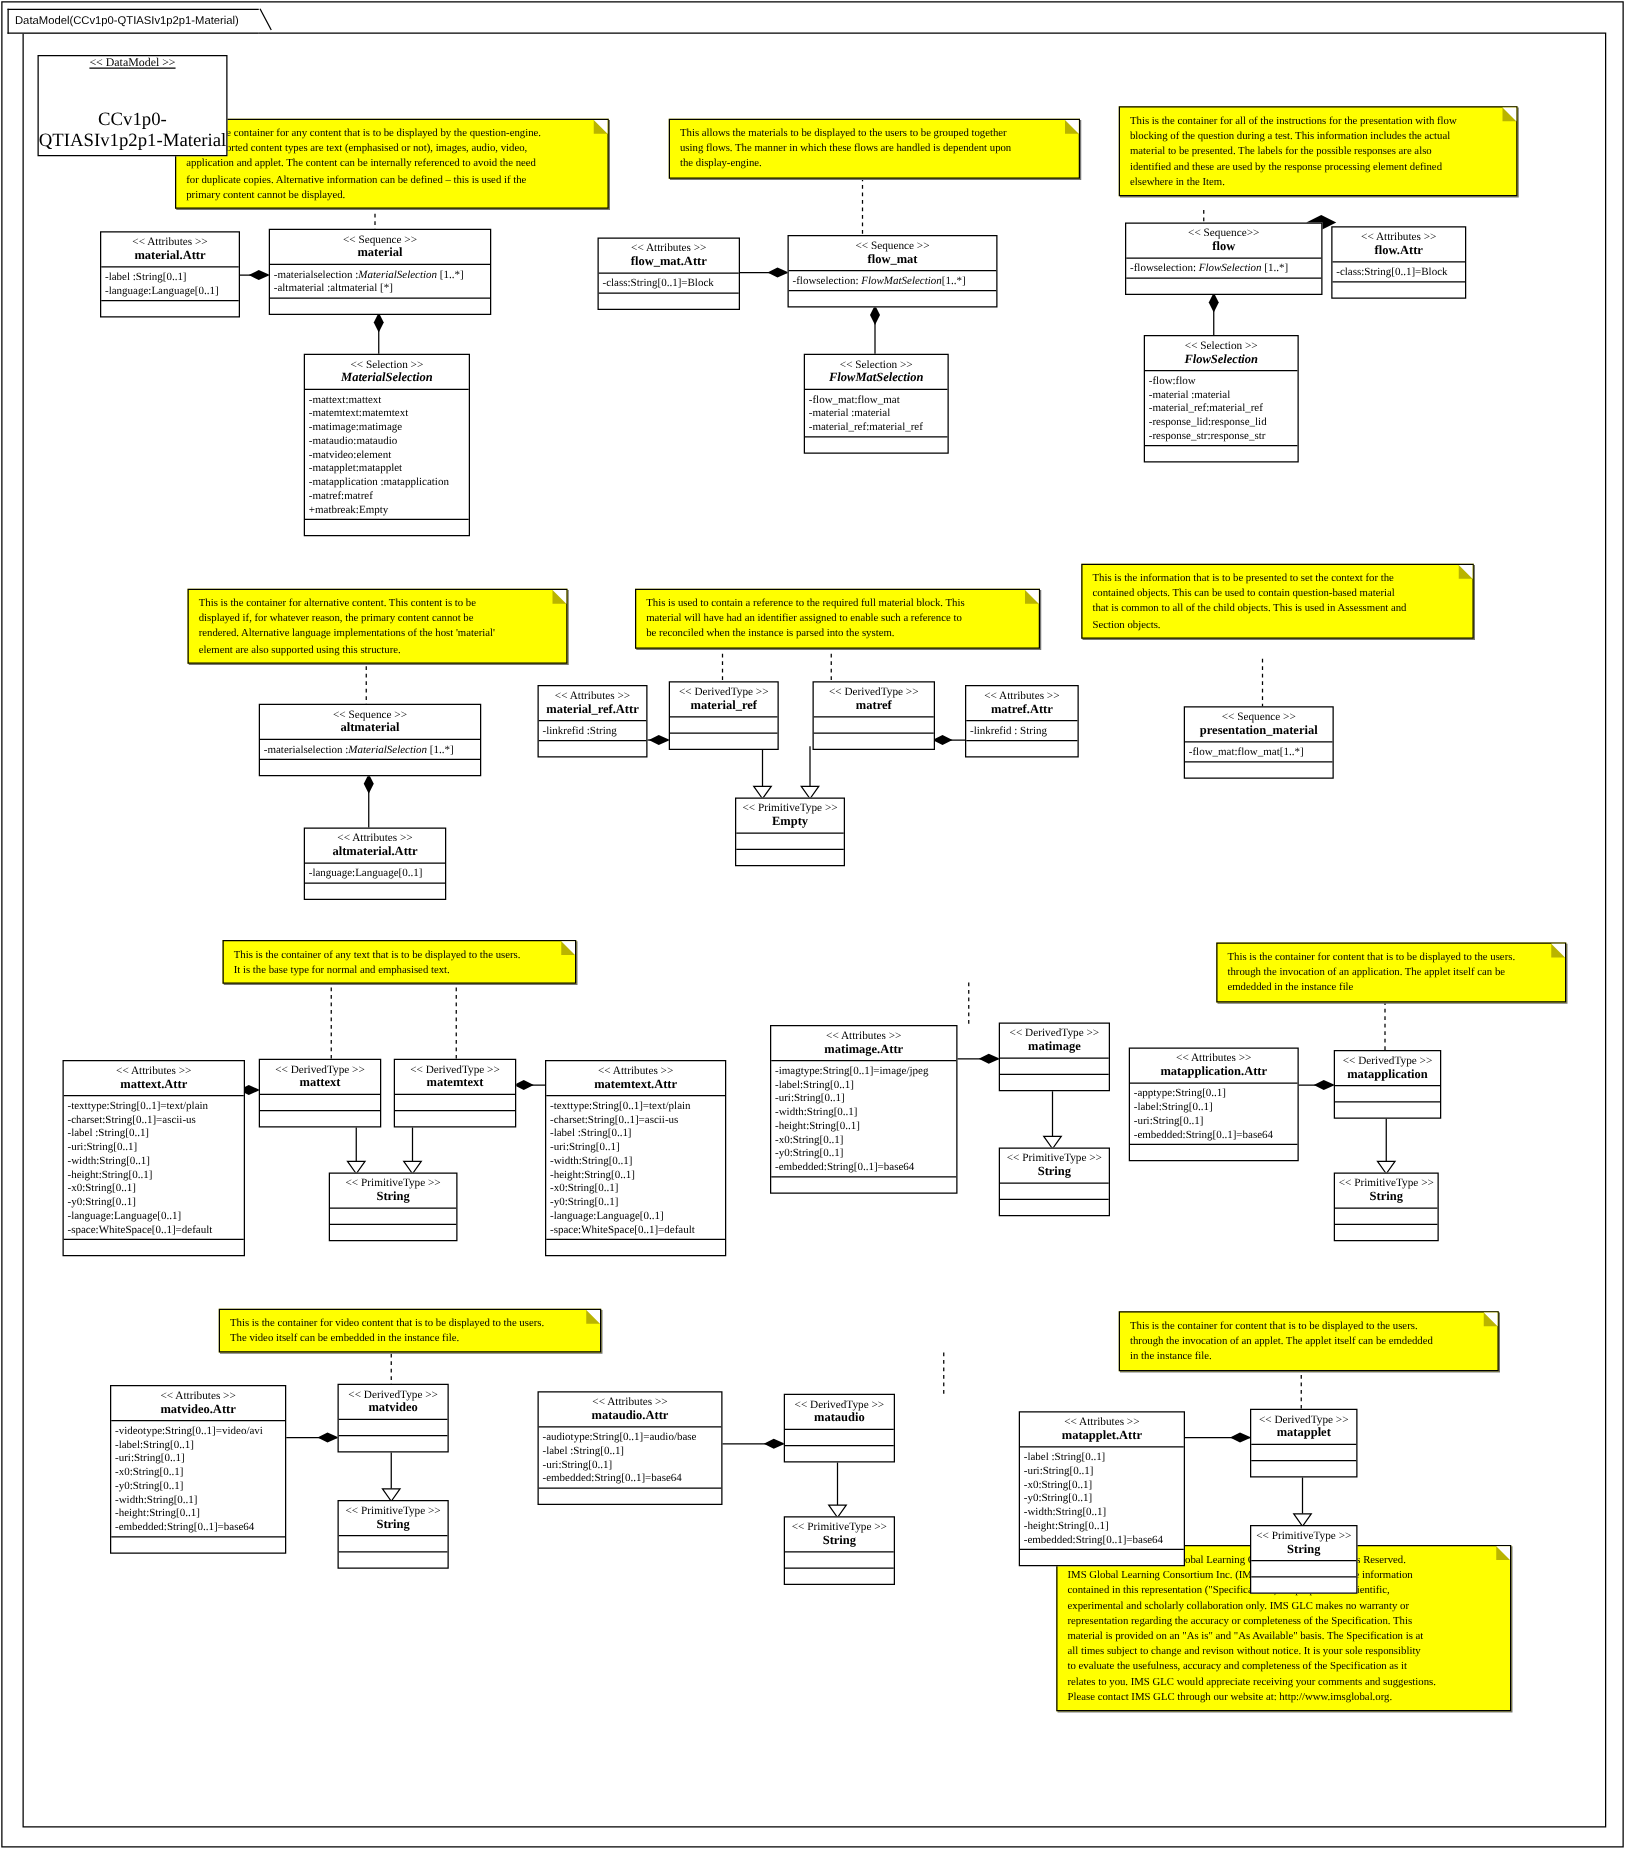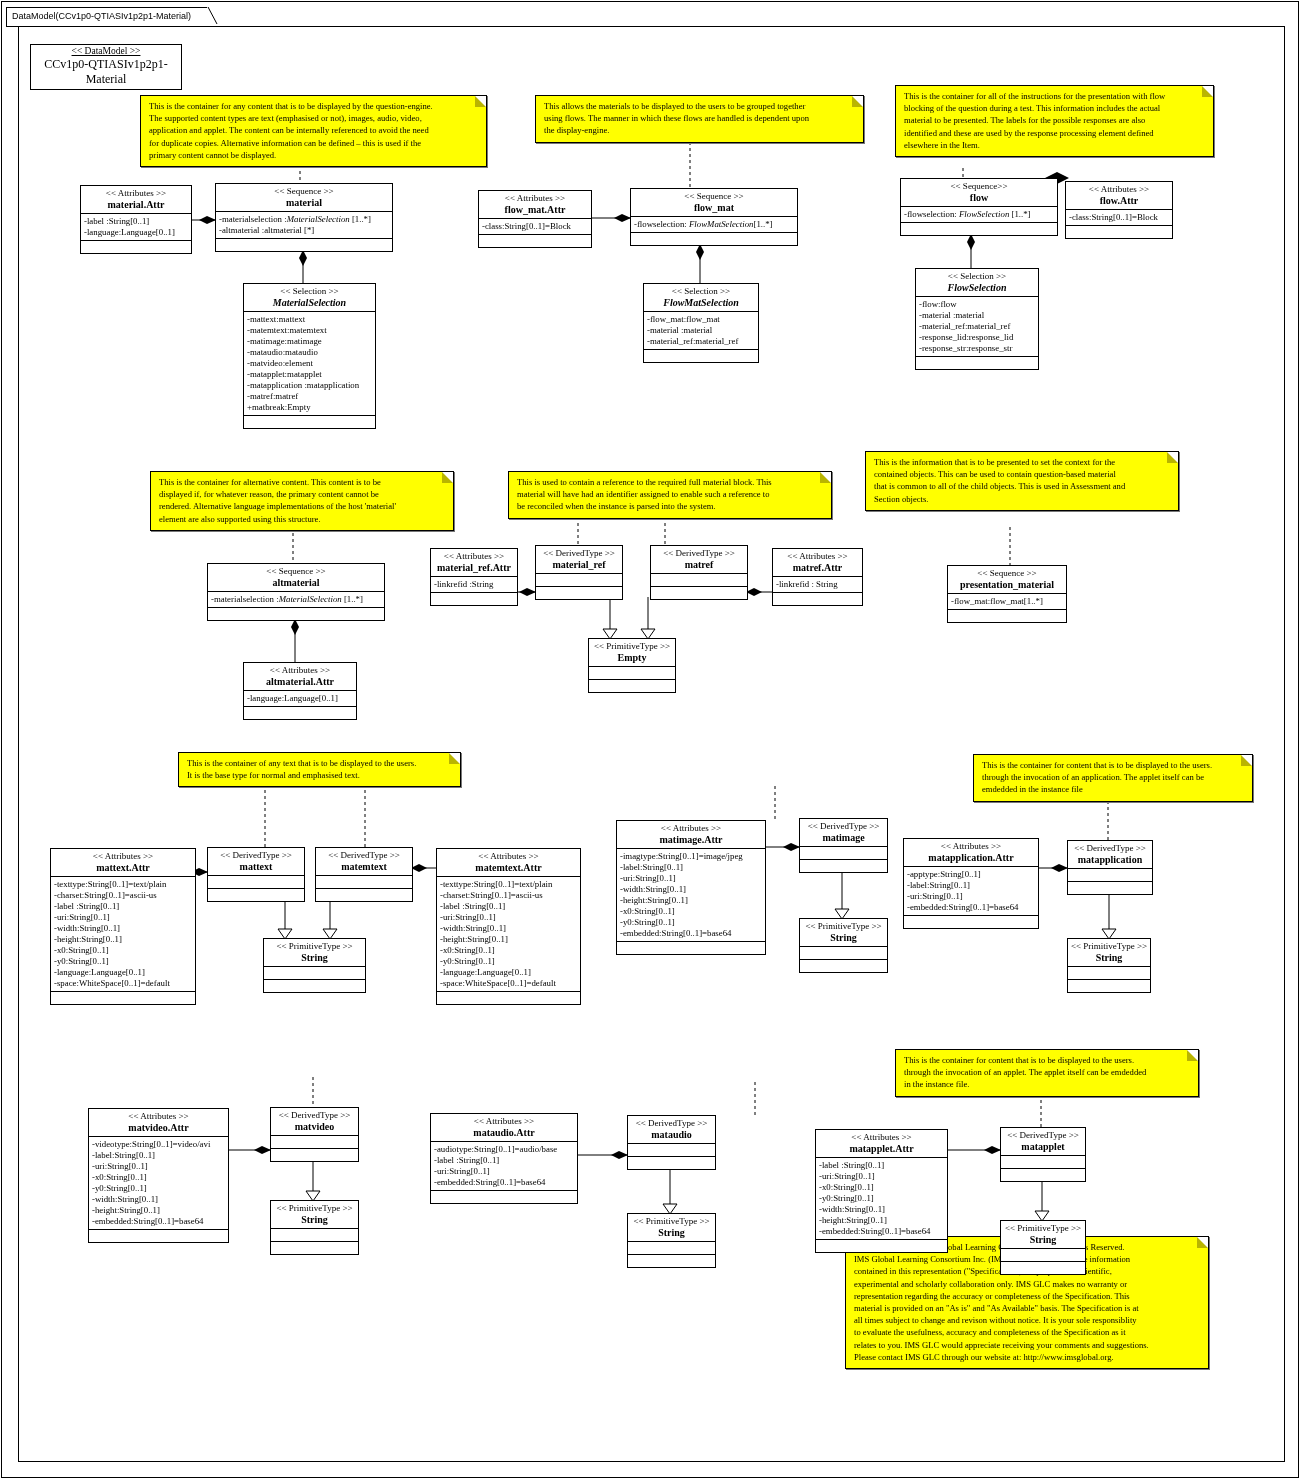--- a/index.html
+++ b/index.html
@@ -6,21 +6,21 @@
   #page{position:relative;width:1300px;height:1479px;background:#fff;overflow:hidden;
         font-family:"Liberation Serif",serif;color:#000;}
   #outer-border{position:absolute;left:1px;top:1px;right:1px;bottom:1px;border:1px solid #000;}
   #frame{position:absolute;left:18px;top:26px;width:1265px;height:1434px;border:1px solid #000;background:transparent;}
   #tab{position:absolute;left:6px;top:7px;height:16px;padding:1px 16px 1px 5px;background:#fff;
        border:1px solid #000;border-right:none;font-family:"Liberation Sans",sans-serif;
        font-size:9px;line-height:15px;white-space:nowrap;z-index:5;}
   #dm-box{position:absolute;left:30px;top:44px;width:150px;background:#fff;border:1px solid #000;
           text-align:center;z-index:4;padding:1px 0 2px 0;}
   #dm-box .stereo{font-size:9.5px;text-decoration:underline;}
-  #dm-box .dmname{font-size:12px;}
+  #dm-box .dmname{font-size:15px;margin-top:31px;}
   svg.overlay{position:absolute;left:0;top:0;z-index:1;}
   .note{position:absolute;background:#ffff00;border:1px solid #000;z-index:2;
         box-shadow:1px 1px 0 #777;}
   .note .fold{position:absolute;top:0;right:0;width:0;height:0;border-style:solid;
         border-width:0 11px 11px 0;border-color:#fff #fff #b9b400 #b9b400;}
   .note .ntext{padding:4px 23px 5px 8px;font-size:8.6px;line-height:12.2px;white-space:pre-line;}
   .ubox{position:absolute;background:#fff;border:1px solid #000;z-index:3;}
   .uhead{border-bottom:1px solid #000;text-align:center;padding:2px 1px 2px 1px;}
   .stereo{font-size:9px;line-height:10.5px;white-space:nowrap;}
   .cname{font-size:10px;line-height:12px;font-weight:bold;white-space:nowrap;}
@@ -169,20 +169,25 @@
     <div class="fold"></div>
     <div class="ntext">This is the container of any text that is to be displayed to the users.
 It is the base type for normal and emphasised text.</div>
   </div>
   <div class="note" style="left:973px;top:754px;width:278px">
     <div class="fold"></div>
     <div class="ntext">This is the container for content that is to be displayed to the users.
 through the invocation of an application.   The applet itself can be
 emdedded in the instance file</div>
   </div>
+  <div class="note" style="left:175px;top:1047px;width:304px">
+    <div class="fold"></div>
+    <div class="ntext">This is the container for video content that is to be displayed to the users.
+The video itself can be embedded in the instance file.</div>
+  </div>
   <div class="note" style="left:895px;top:1049px;width:302px">
     <div class="fold"></div>
     <div class="ntext">This is the container for content that is to be displayed to the users.
 through the invocation of an applet.   The applet itself can be emdedded
 in the instance file.</div>
   </div>
   <div class="note" style="left:845px;top:1236px;width:362px">
     <div class="fold"></div>
     <div class="ntext">Copyright 2008 (c) IMS Global Learning Consortium Inc.   All rights Reserved.
 IMS Global Learning Consortium Inc. (IMS GLC) is publishing the information

